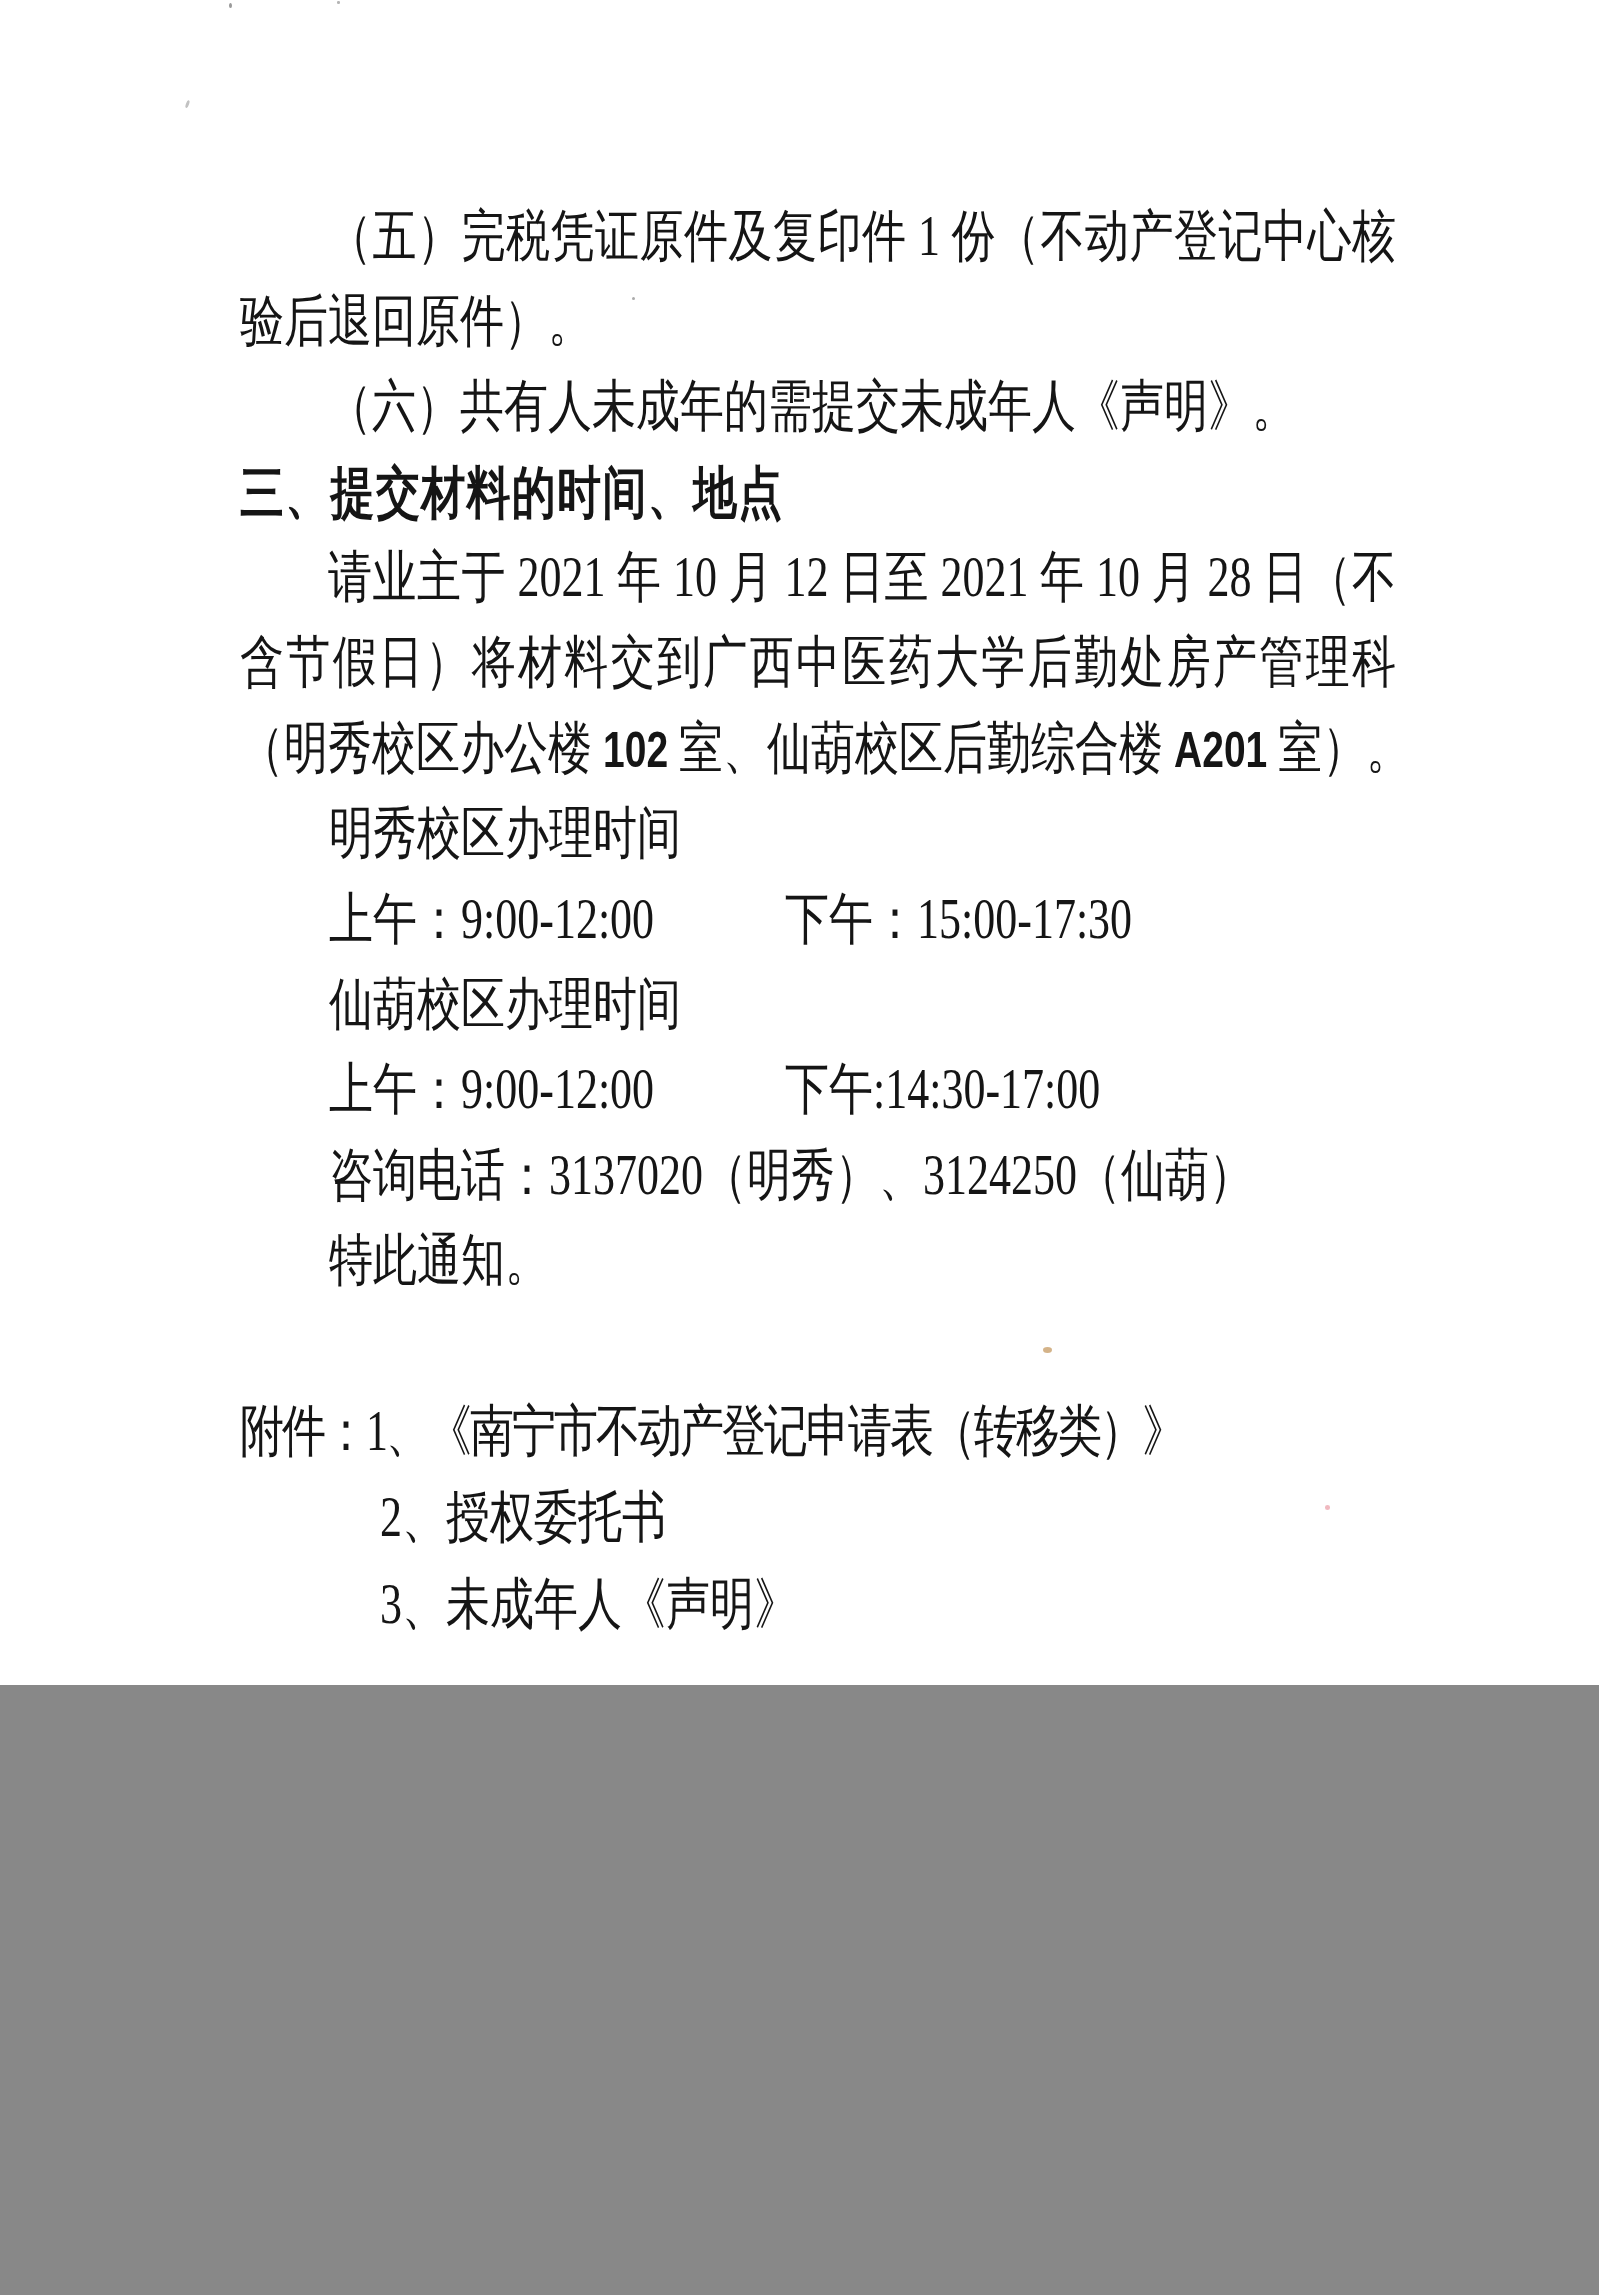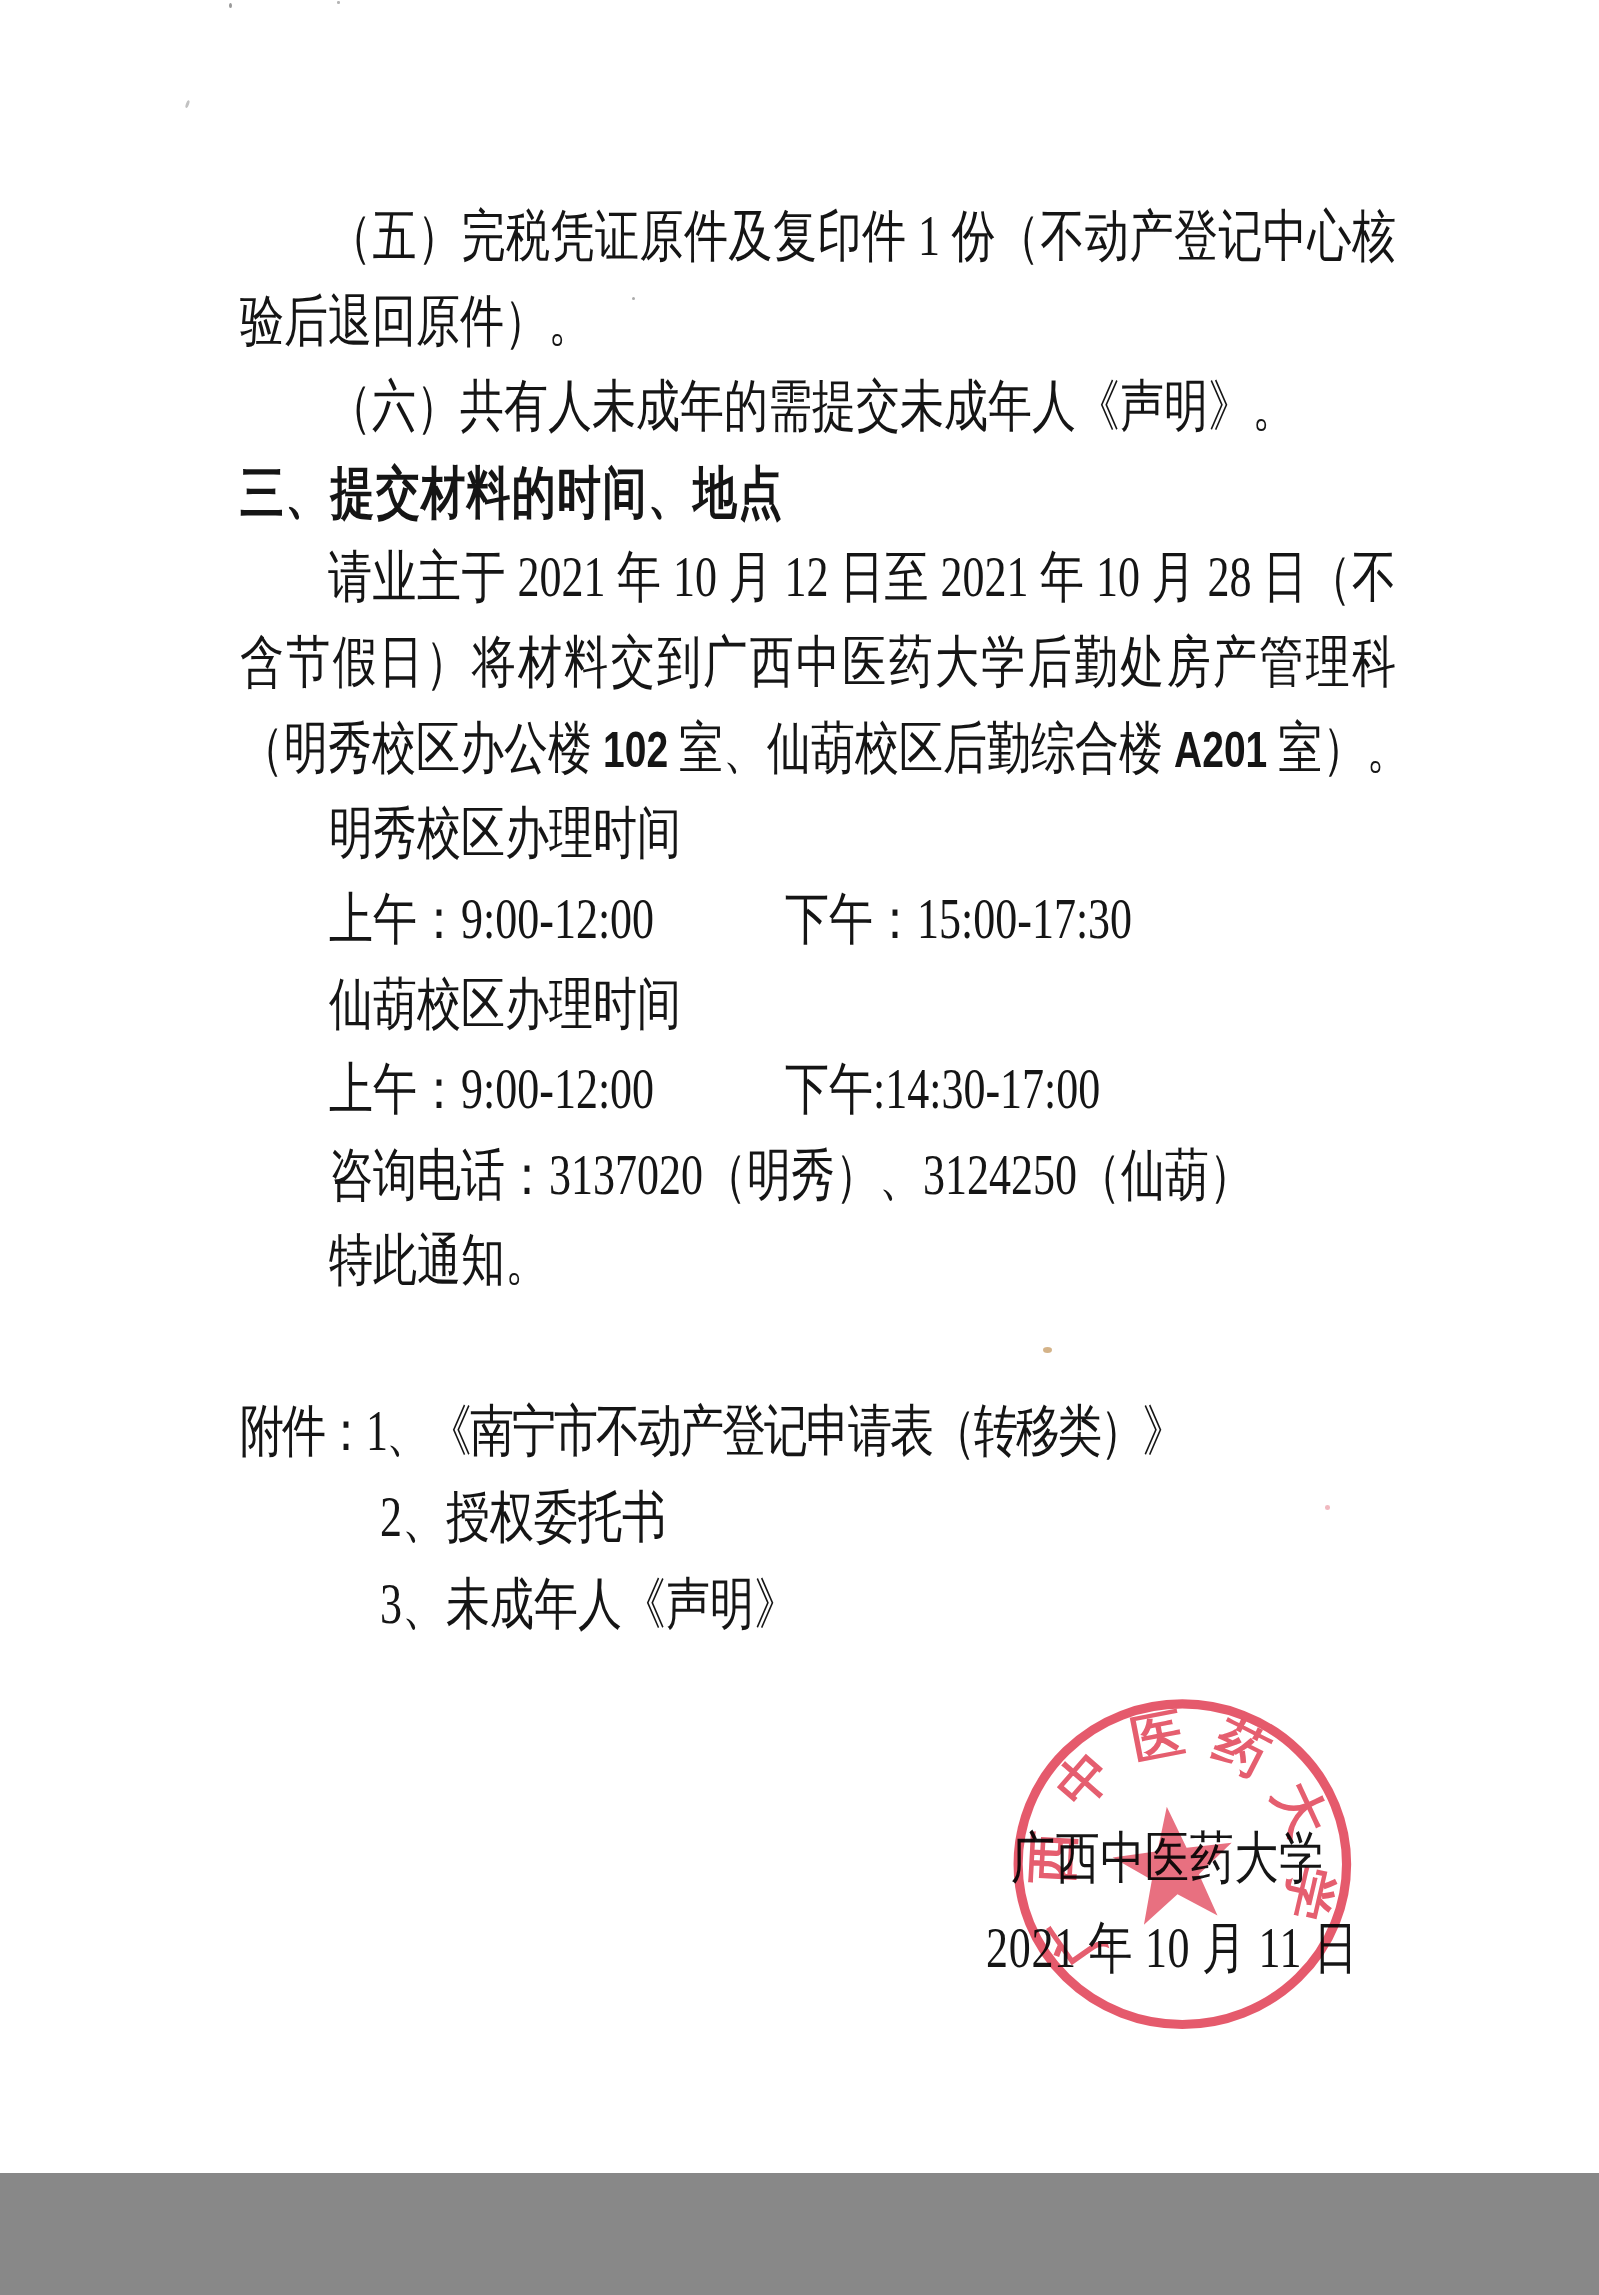--- a/index.html
+++ b/index.html
@@ -1,17 +1,17 @@
 <!DOCTYPE html>
 <html style="font-size:10.5px"><head>
 <meta charset="utf-8">
 <style>
   html,body{margin:0;padding:0;background:#888;}
   .page{
-    position:relative;width:1599px;height:2173px;background:#ffffff;
+    position:relative;width:1599px;height:1685px;background:#ffffff;
     overflow:hidden;font-family:"Liberation Serif","DejaVu Serif",serif;
   }
   .line{
     position:absolute;height:85px;line-height:85px;font-size:44px;
     color:#151515;white-space:nowrap;letter-spacing:0;
     transform:scaleY(1.28);transform-origin:center left;
   }
   .w{width:1156px;}
   .justify{text-align:justify;white-space:normal;}
   .justify::after{content:"";display:inline-block;width:100%;height:0;}

